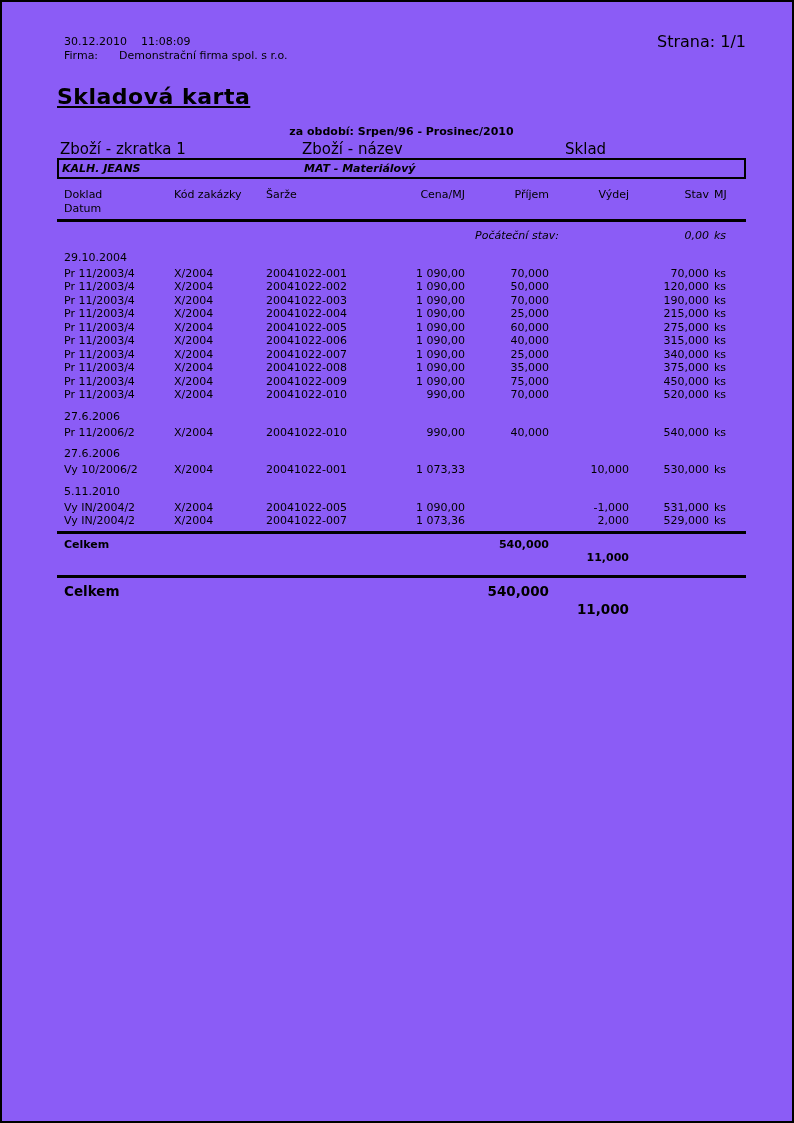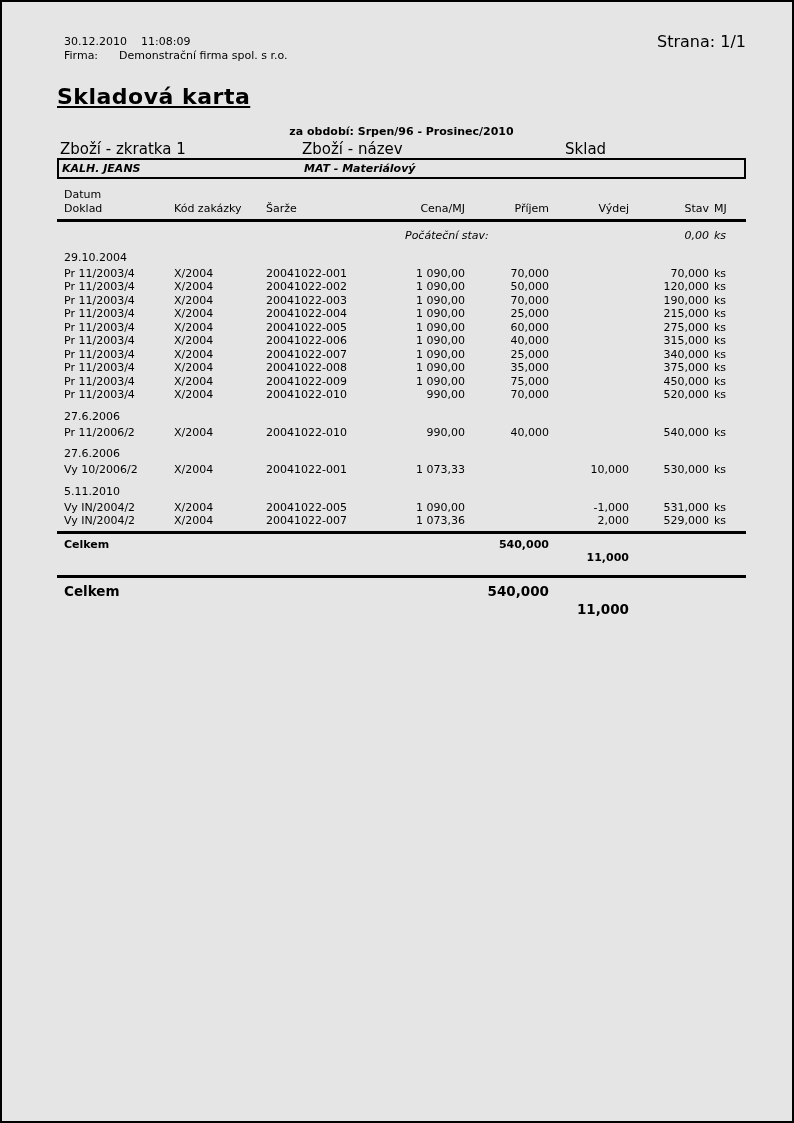--- a/index.html
+++ b/index.html
@@ -5,21 +5,21 @@
   * { margin: 0; padding: 0; box-sizing: border-box; }
   html, body { background: #ffffff; }
   body {
     width: 794px; height: 1123px;
     font-family: "DejaVu Sans", "Liberation Sans", sans-serif;
     color: #000;
   }
   .page {
     width: 794px; height: 1123px;
     border: 2px solid #000;
-    background: #e5e5e5;
+    background: #8b5cf6;
     padding: 33px 46px 8px 55px;
     overflow: hidden;
   }
   
   .report-header { display: flex; justify-content: space-between; padding-left: 7px; }
   .hdr-left { font-size: 11px; line-height: 14px; }
   .hdr-time { margin-left: 14px; }
   .firm-name { margin-left: 21px; }
   .hdr-right { font-size: 16px; line-height: 14px; }
   
@@ -48,21 +48,21 @@
   .c-price { grid-column: 5; text-align: right; }
   .c-in    { grid-column: 6; text-align: right; }
   .c-out   { grid-column: 7; text-align: right; }
   .c-stock { grid-column: 8; text-align: right; }
   .c-unit  { grid-column: 10; }
   .hdr-rows { margin-top: 9px; }
   .hdr-rows .trow { height: 14px; line-height: 14px; }
   .rule { border-top: 3px solid #000; height: 0; margin-top: 3px; }
   
   .initial-row { margin-top: 7px; font-style: italic; }
-  .initial-row .init-label { grid-column: 5 / 8; text-align: left; }
+  .initial-row .init-label { grid-column: 5 / 8; text-align: center; }
   
   .group-date { font-size: 11px; line-height: 14px; margin-top: 8px; margin-bottom: 2px; padding-left: 7px; }
   
   .total-block { margin-top: 4px; }
   .total-row { font-weight: bold; }
   .total-label { grid-column: 1 / 5; }
   .grand .trow { font-size: 13.5px; height: 16px; line-height: 16px; }
   .rule-mid { border-top: 3px solid #000; height: 0; margin-top: 10px; }
   .grand { margin-top: 5px; }
   .gap2 { height: 2px; }
@@ -93,32 +93,32 @@
     <span>Zboží - název</span>
     <span>Sklad</span>
   </div>
   <div class="item-grid item-box">
     <span>KALH. JEANS</span>
     <span>MAT - Materiálový</span>
   </div>
 
   <div class="hdr-rows">
     <div class="trow">
-      <span class="c-doc-span">Datum</span>
-    </div>
-    <div class="trow">
       <span class="c-doc-span">Doklad</span>
       <span class="c-order">Kód zakázky</span>
       <span class="c-batch">Šarže</span>
       <span class="c-price">Cena/MJ</span>
       <span class="c-in">Příjem</span>
       <span class="c-out">Výdej</span>
       <span class="c-stock">Stav</span>
       <span class="c-unit">MJ</span>
     </div>
+    <div class="trow">
+      <span class="c-doc-span">Datum</span>
+    </div>
   </div>
   <div class="rule"></div>
 
   <div class="trow initial-row">
     <span class="init-label">Počáteční stav:</span>
     <span class="c-stock">0,00</span>
     <span class="c-unit">ks</span>
   </div>
 
   <div id="groups-container">

